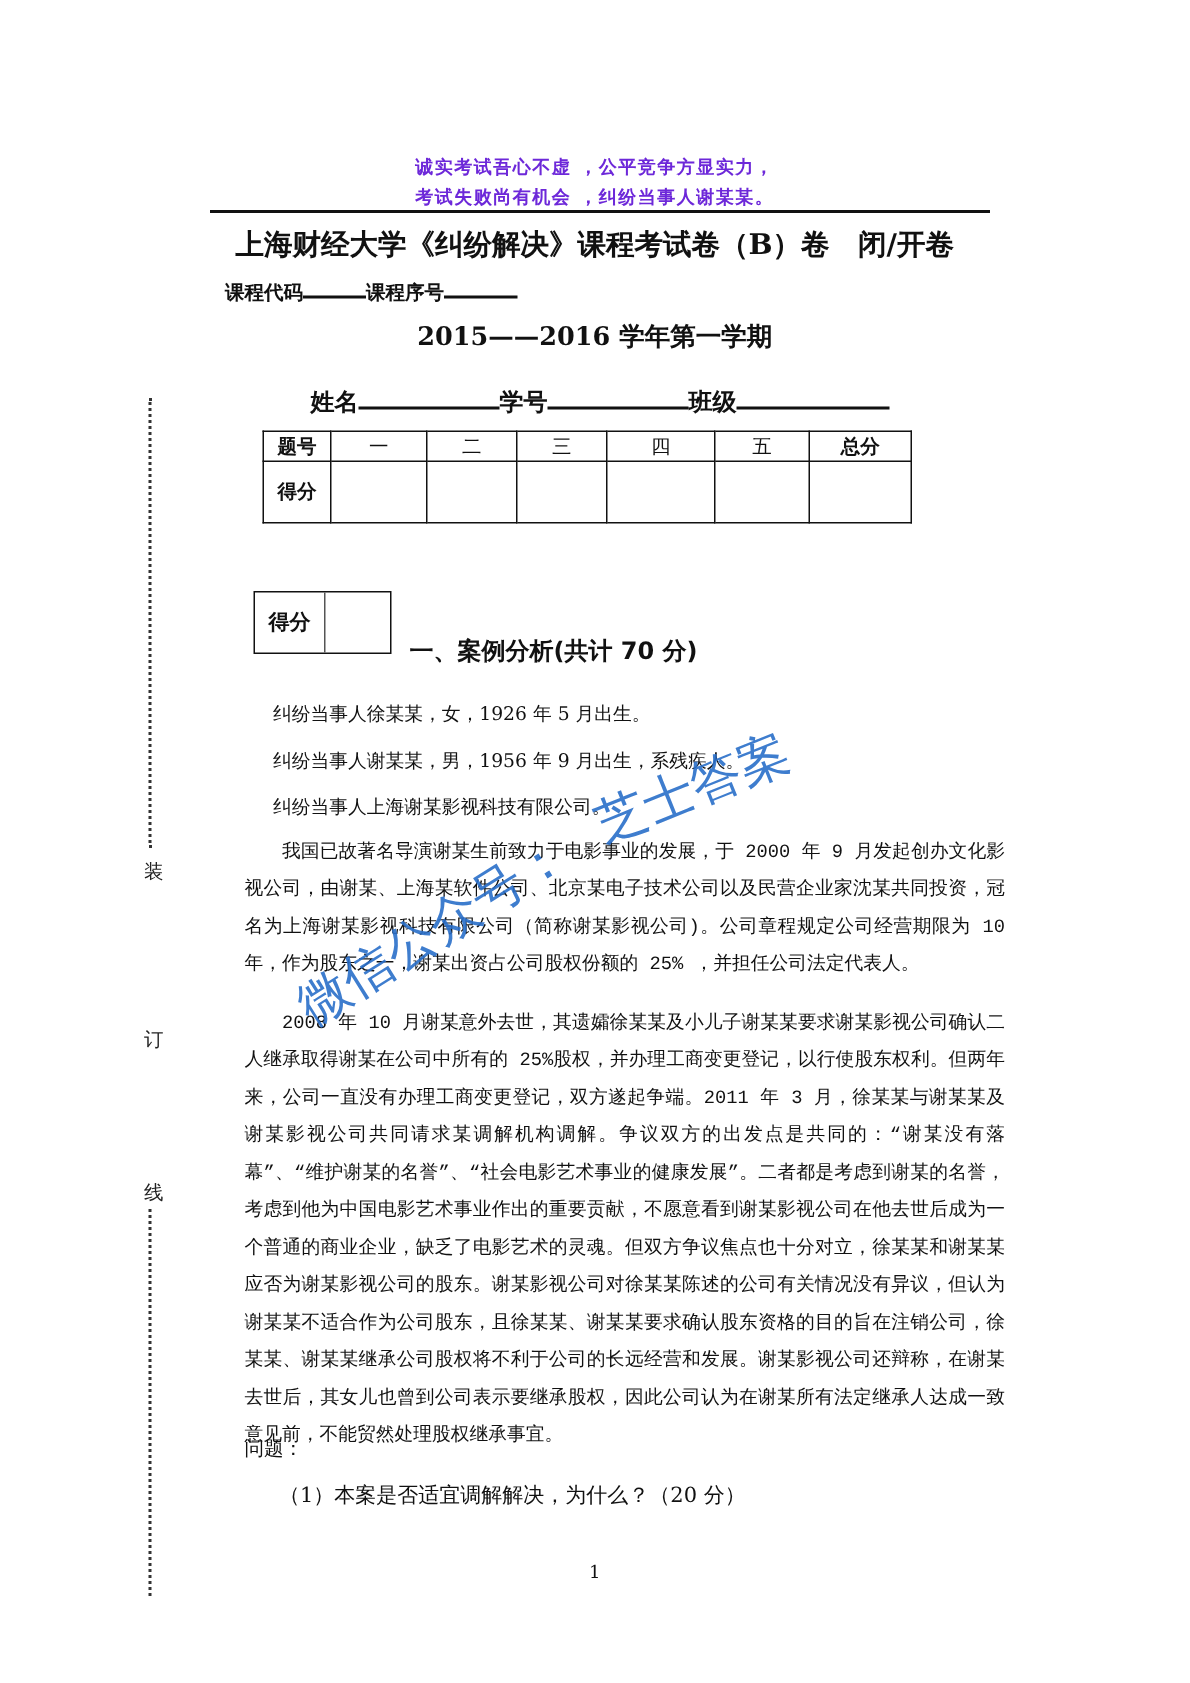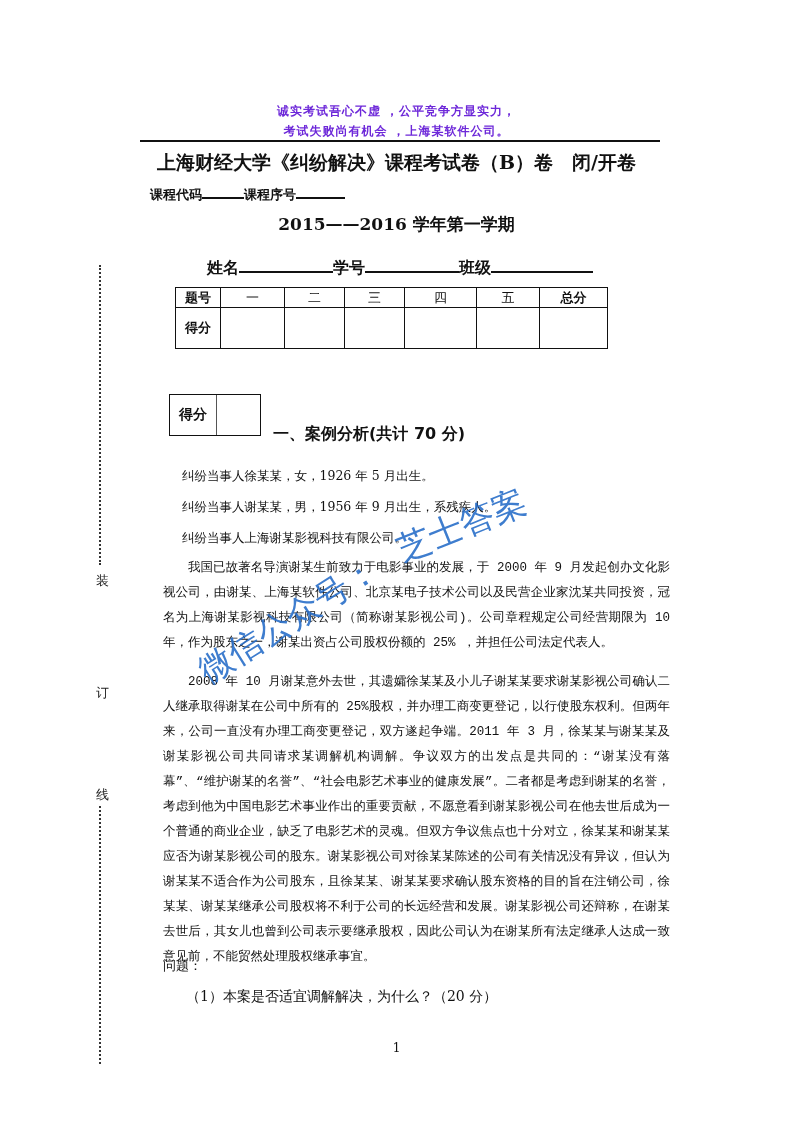--- a/index.html
+++ b/index.html
@@ -39,21 +39,21 @@
 </head>
 <body>
 
 <div class="abs binding" style="top:265px;height:300px;"></div>
 <div class="abs binding-char" style="top:572px;">装</div>
 <div class="abs binding-char" style="top:684px;">订</div>
 <div class="abs binding-char" style="top:786px;">线</div>
 <div class="abs binding" style="top:806px;height:258px;"></div>
 
 <div class="abs motto" style="top:103px;">诚实考试吾心不虚 ，公平竞争方显实力，</div>
-<div class="abs motto" style="top:123px;">考试失败尚有机会 ，上海某软件公司。</div>
+<div class="abs motto" style="top:123px;">考试失败尚有机会 ，纠纷当事人谢某某。</div>
 <div class="abs motto-rule"></div>
 
 <div class="abs title">上海财经大学《纠纷解决》课程考试卷（B）卷　闭/开卷</div>
 
 <div class="abs course-line">
   <span>课程代码</span><span class="blank" style="width:42px;"></span><span>课程序号</span><span class="blank" style="width:49px;"></span>
 </div>
 
 <div class="abs term">2015——2016 学年第一学期</div>
 

